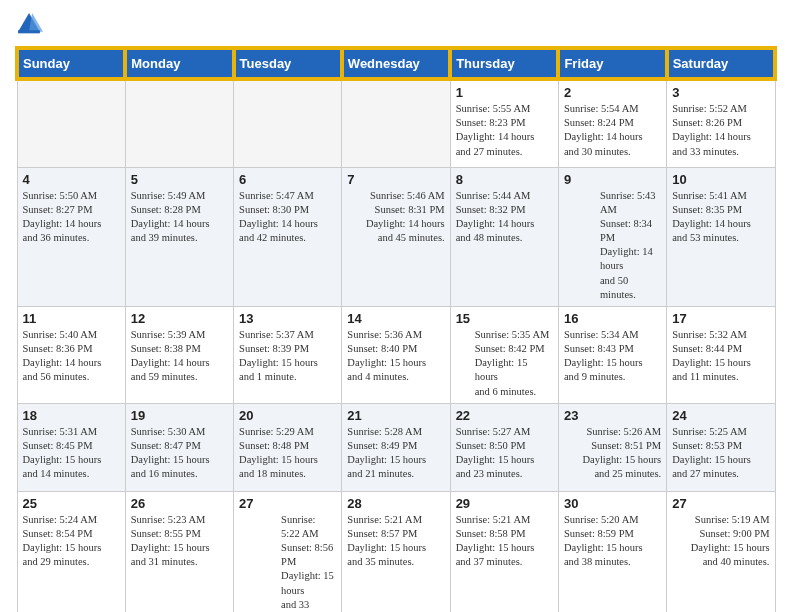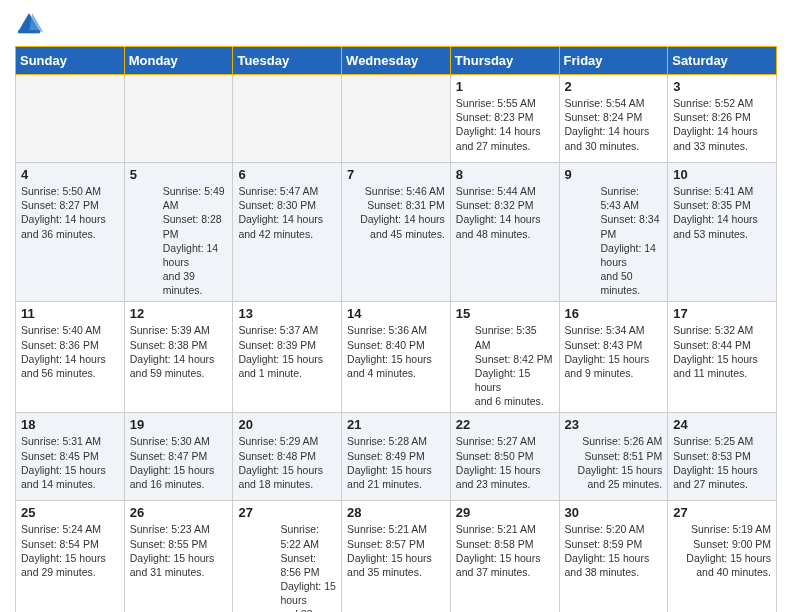--- a/index.html
+++ b/index.html
@@ -52,21 +52,21 @@
       border-collapse: collapse;
       table-layout: fixed;
     }
     .day-header {
       background: #2266bb;
       color: #fff;
       font-size: 13px;
       font-weight: bold;
       padding: 6px 4px;
       text-align: left;
-      border: 1px solid #eab308;
+      border: 4px solid #eab308;
     }
     .day-cell {
       vertical-align: top;
       padding: 4px 5px;
       border: 1px solid #ccc;
       font-size: 11px;
       color: #333;
       background: #fff;
       min-height: 80px;
       height: 88px;
@@ -78,20 +78,21 @@
       font-size: 13px;
       font-weight: bold;
       color: #222;
       display: block;
       margin-bottom: 2px;
     }
     .day-info {
       font-size: 10.5px;
       color: #333;
       line-height: 1.35;
+      font-family: Liberation Serif, serif;
     }
     tr:nth-child(odd) .day-cell:not(.empty) {
       background: #fff;
     }
     tr:nth-child(even) .day-cell:not(.empty) {
       background: #f0f4f8;
     }
     
     .row-white .day-cell { background: #fff; }
     .row-white .day-cell.empty { background: #f5f5f5; }
@@ -162,21 +163,21 @@
         <tr class="row-blue">
           <td class="day-cell">
             <span class="day-num">4</span>
             <div class="day-info" style="white-space: pre-line;">Sunrise: 5:50 AM
 Sunset: 8:27 PM
 Daylight: 14 hours
 and 36 minutes.</div>
           </td>
           <td class="day-cell">
             <span class="day-num">5</span>
-            <div class="day-info" style="white-space: pre-line; margin-left: 33px;">Sunrise: 5:49 AM
+            <div class="day-info" style="white-space: pre-line;">Sunrise: 5:49 AM
 Sunset: 8:28 PM
 Daylight: 14 hours
 and 39 minutes.</div>
           </td>
           <td class="day-cell">
             <span class="day-num">6</span>
             <div class="day-info" style="white-space: pre-line;">Sunrise: 5:47 AM
 Sunset: 8:30 PM
 Daylight: 14 hours
 and 42 minutes.</div>

